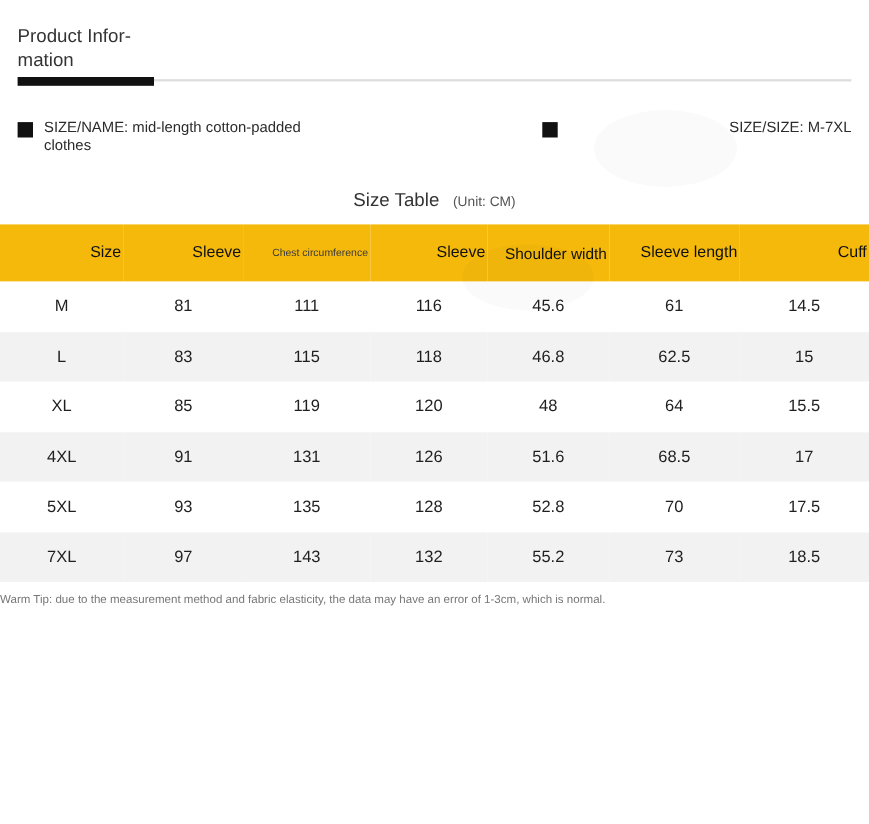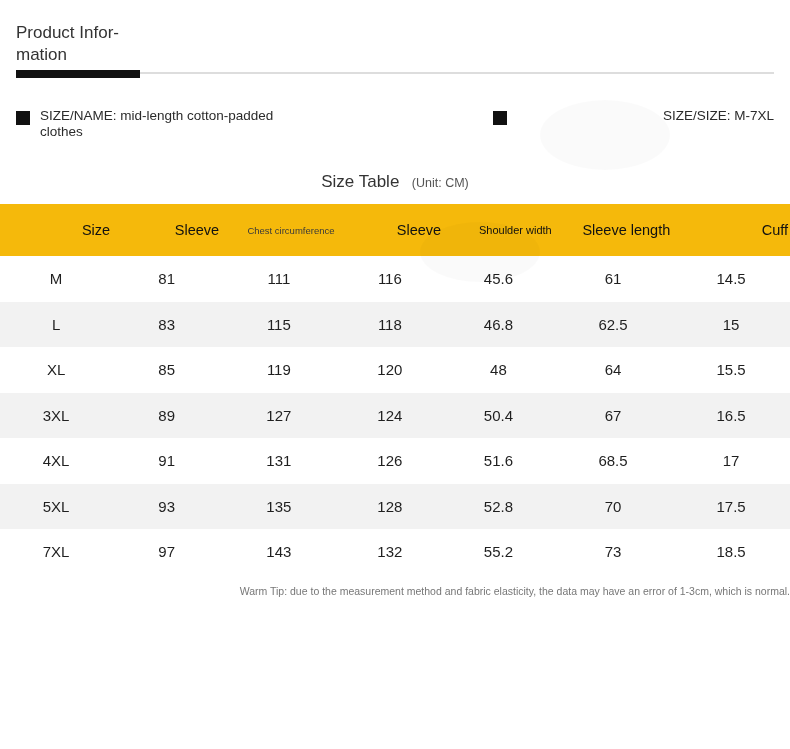--- a/index.html
+++ b/index.html
@@ -106,21 +106,21 @@
     vertical-align: middle;
     text-align: right;
     padding: 2px 2px;
   }
   th .h-main {
     font-size: 14.5px;
     display: block;
     line-height: 16px;
   }
   th.small .h-main {
-    font-size: 11px;
+    font-size: 14px;
     line-height: 13px;
   }
   th.tiny .h-main {
     font-size: 9.5px;
     line-height: 11px;
     color: #3a3a3a;
   }
   table.size-table tbody td {
     height: 43.5px;
     text-align: center;
@@ -134,21 +134,21 @@
   table.size-table tbody tr:nth-child(even) {
     background: #f2f2f2;
   }
   td.size-cell {
     font-size: 16px;
   }
 
   
   .footer-note {
     margin-top: 10px;
-    text-align: right;
+    text-align: left;
     font-size: 10.5px;
     color: #777;
   }
 
   
   .blob {
     position: absolute;
     border-radius: 50%;
     background: rgba(0,0,0,0.018);
     pointer-events: none;
@@ -240,29 +240,20 @@
     <tr>
       <td class="size-cell">XL</td>
       <td>85</td>
       <td>119</td>
       <td>120</td>
       <td>48</td>
       <td>64</td>
       <td>15.5</td>
     </tr>
     <tr>
-      <td class="size-cell">3XL</td>
-      <td>89</td>
-      <td>127</td>
-      <td>124</td>
-      <td>50.4</td>
-      <td>67</td>
-      <td>16.5</td>
-    </tr>
-    <tr>
       <td class="size-cell">4XL</td>
       <td>91</td>
       <td>131</td>
       <td>126</td>
       <td>51.6</td>
       <td>68.5</td>
       <td>17</td>
     </tr>
     <tr>
       <td class="size-cell">5XL</td>

